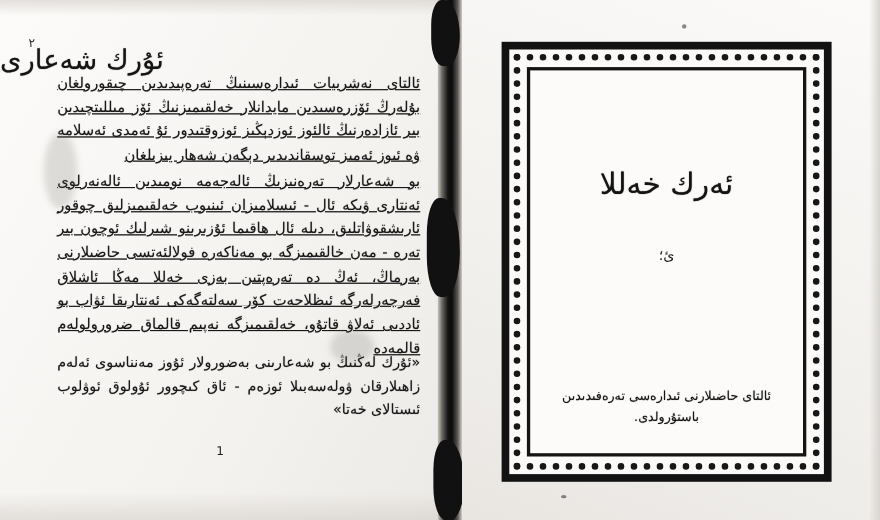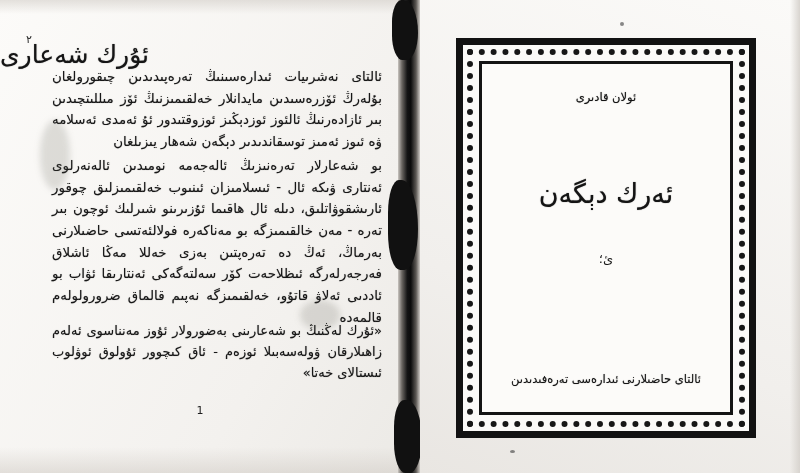--- a/index.html
+++ b/index.html
@@ -89,20 +89,21 @@
     top: 66px;
     right: 18px;
     width: 330px;
     direction: rtl;
     text-align: justify;
     text-align-last: right;
     font-size: 13.4px;
     line-height: 1.62;
     color: #171717;
     text-shadow: 0 0 1px rgba(0,0,0,.4);
+    text-decoration: underline;
   }
   .left-body p {
     margin: 0 0 2px 0;
   }
   .left-quote {
     position: absolute;
     top: 321px;
     right: 18px;
     width: 330px;
     direction: rtl;
@@ -242,25 +243,25 @@
     <div class="gutter-blotch" style="left:-6px;top:0px;width:26px;height:60px;"></div>
     <div class="gutter-blotch" style="left:-10px;top:180px;width:30px;height:90px;"></div>
     <div class="gutter-blotch" style="left:-4px;top:400px;width:28px;height:73px;"></div>
   </div>
 
   <div class="leaf-right">
     <div class="cover-frame-outer">
       <div class="cover-frame-orn"></div>
       <div class="cover-frame-inner">
         <div class="cover-inner-content">
-          <div class="cover-publisher-top">ئولان قادىرى</div>
-          <div class="cover-title">ئەرك دېگەن</div>
+          <div class="cover-title">ئەرك خەللا</div>
           <div class="cover-author-mark">ئ؛</div>
           <div class="cover-imprint">
             <div>ئالتاى حاضىلارنى ئىدارەسى تەرەفىدىدىن</div>
+            <div>باستۇرولدى.</div>
           </div>
         </div>
       </div>
     </div>
 
     <div class="ink-fleck" style="left:200px;top:22px;width:4px;height:4px;"></div>
     <div class="ink-fleck" style="left:90px;top:450px;width:5px;height:3px;"></div>
     <div class="right-edge-shadow"></div>
   </div>
 </div>

